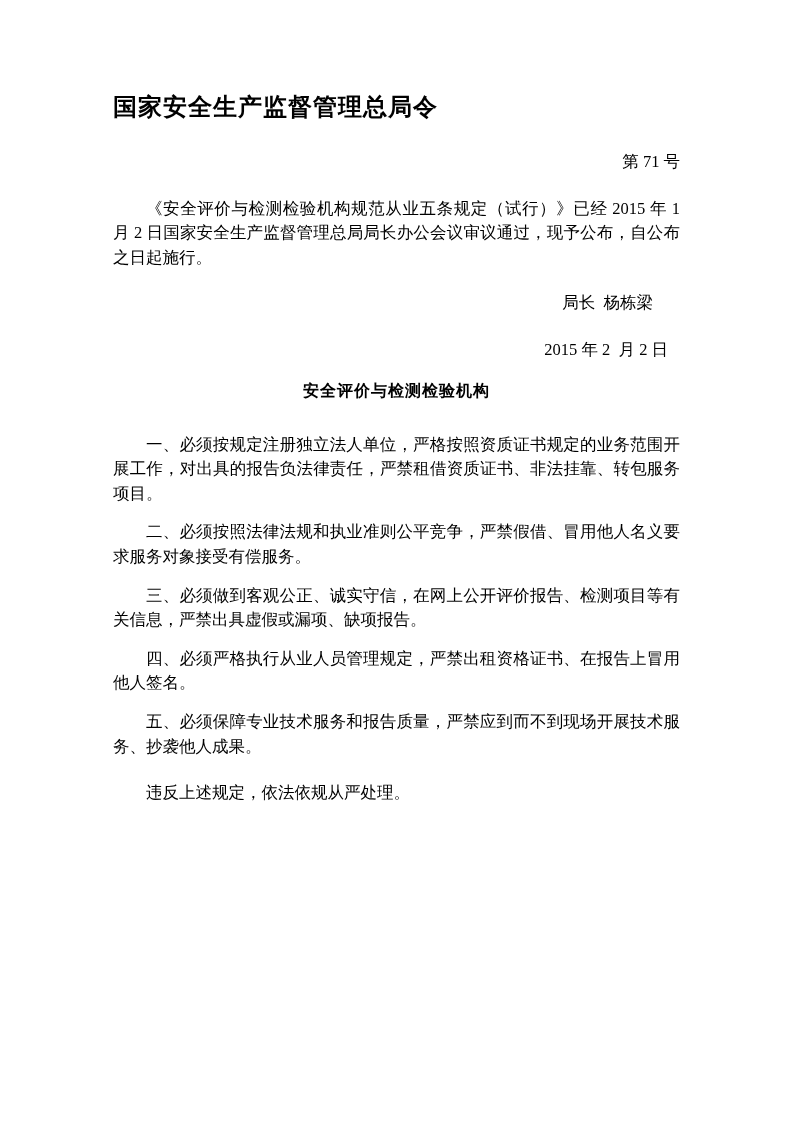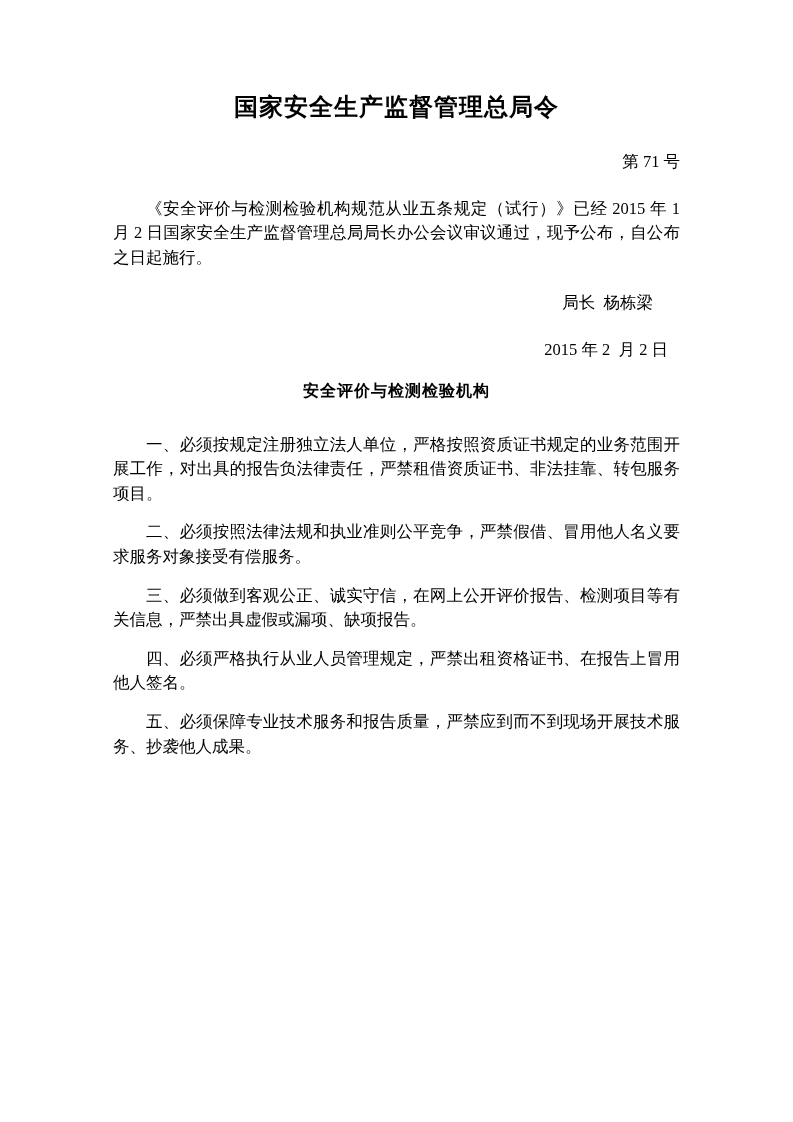--- a/index.html
+++ b/index.html
@@ -17,21 +17,21 @@
     font-family: "Liberation Serif", "DejaVu Serif", serif;
     box-sizing: border-box;
     padding: 78px 113px 0 113px;
     overflow: hidden;
   }
   .doc-title {
     margin: 8px 0 0 0;
     font-size: 24px;
     font-weight: bold;
     line-height: 42px;
-    text-align: center;
+    text-align: left;
     letter-spacing: 1px;
   }
   .doc-number {
     margin: 22px 0 0 0;
     font-size: 16.5px;
     line-height: 24px;
     text-align: right;
     white-space: pre;
   }
   .body-text {
@@ -100,14 +100,15 @@
   <p class="item first body-text">一、必须按规定注册独立法人单位，严格按照资质证书规定的业务范围开展工作，对出具的报告负法律责任，严禁租借资质证书、非法挂靠、转包服务项目。</p>
 
   <p class="item body-text">二、必须按照法律法规和执业准则公平竞争，严禁假借、冒用他人名义要求服务对象接受有偿服务。</p>
 
   <p class="item body-text">三、必须做到客观公正、诚实守信，在网上公开评价报告、检测项目等有关信息，严禁出具虚假或漏项、缺项报告。</p>
 
   <p class="item body-text">四、必须严格执行从业人员管理规定，严禁出租资格证书、在报告上冒用他人签名。</p>
 
   <p class="item body-text">五、必须保障专业技术服务和报告质量，严禁应到而不到现场开展技术服务、抄袭他人成果。</p>
 
+  <p class="closing body-text">违反上述规定，依法依规从严处理。</p>
 
 </div>
 
 </body></html>

